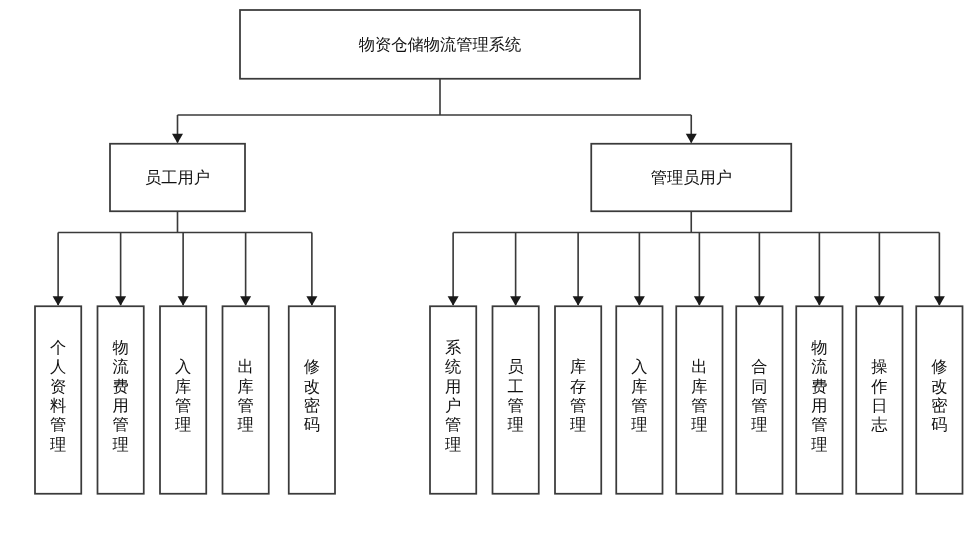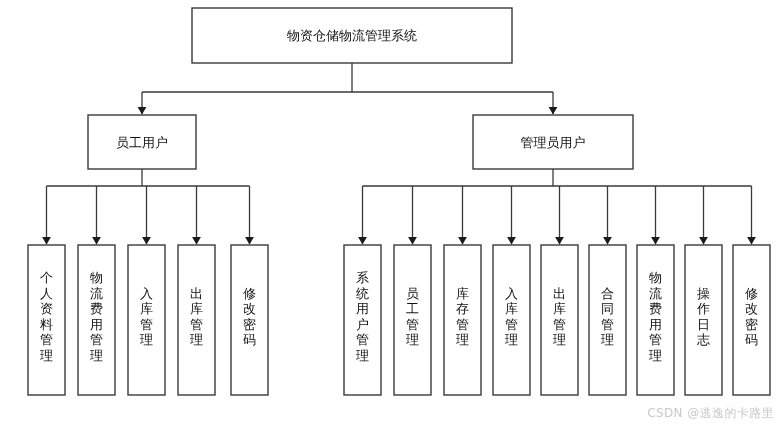--- a/index.html
+++ b/index.html
@@ -167,15 +167,14 @@
         <text x="703.5" y="297.75" class="node-label-v"><tspan x="703.5" dy="0">操</tspan><tspan x="703.5" dy="15.5">作</tspan><tspan x="703.5" dy="15.5">日</tspan><tspan x="703.5" dy="15.5">志</tspan></text>
       </g>
       <path d="M751.5,186 L751.5,244" class="connector"></path>
       <polygon points="747.1,237 755.9,237 751.5,244.5" class="arrow-head"></polygon>
       <g>
         <rect x="733" y="245" width="37" height="150" class="node-box"></rect>
         <text x="751.5" y="297.75" class="node-label-v"><tspan x="751.5" dy="0">修</tspan><tspan x="751.5" dy="15.5">改</tspan><tspan x="751.5" dy="15.5">密</tspan><tspan x="751.5" dy="15.5">码</tspan></text>
       </g>
     </svg>
 
-  <div class="watermark">CSDN @逃逸的卡路里</div>
 
 </div>
 
 </body></html>

